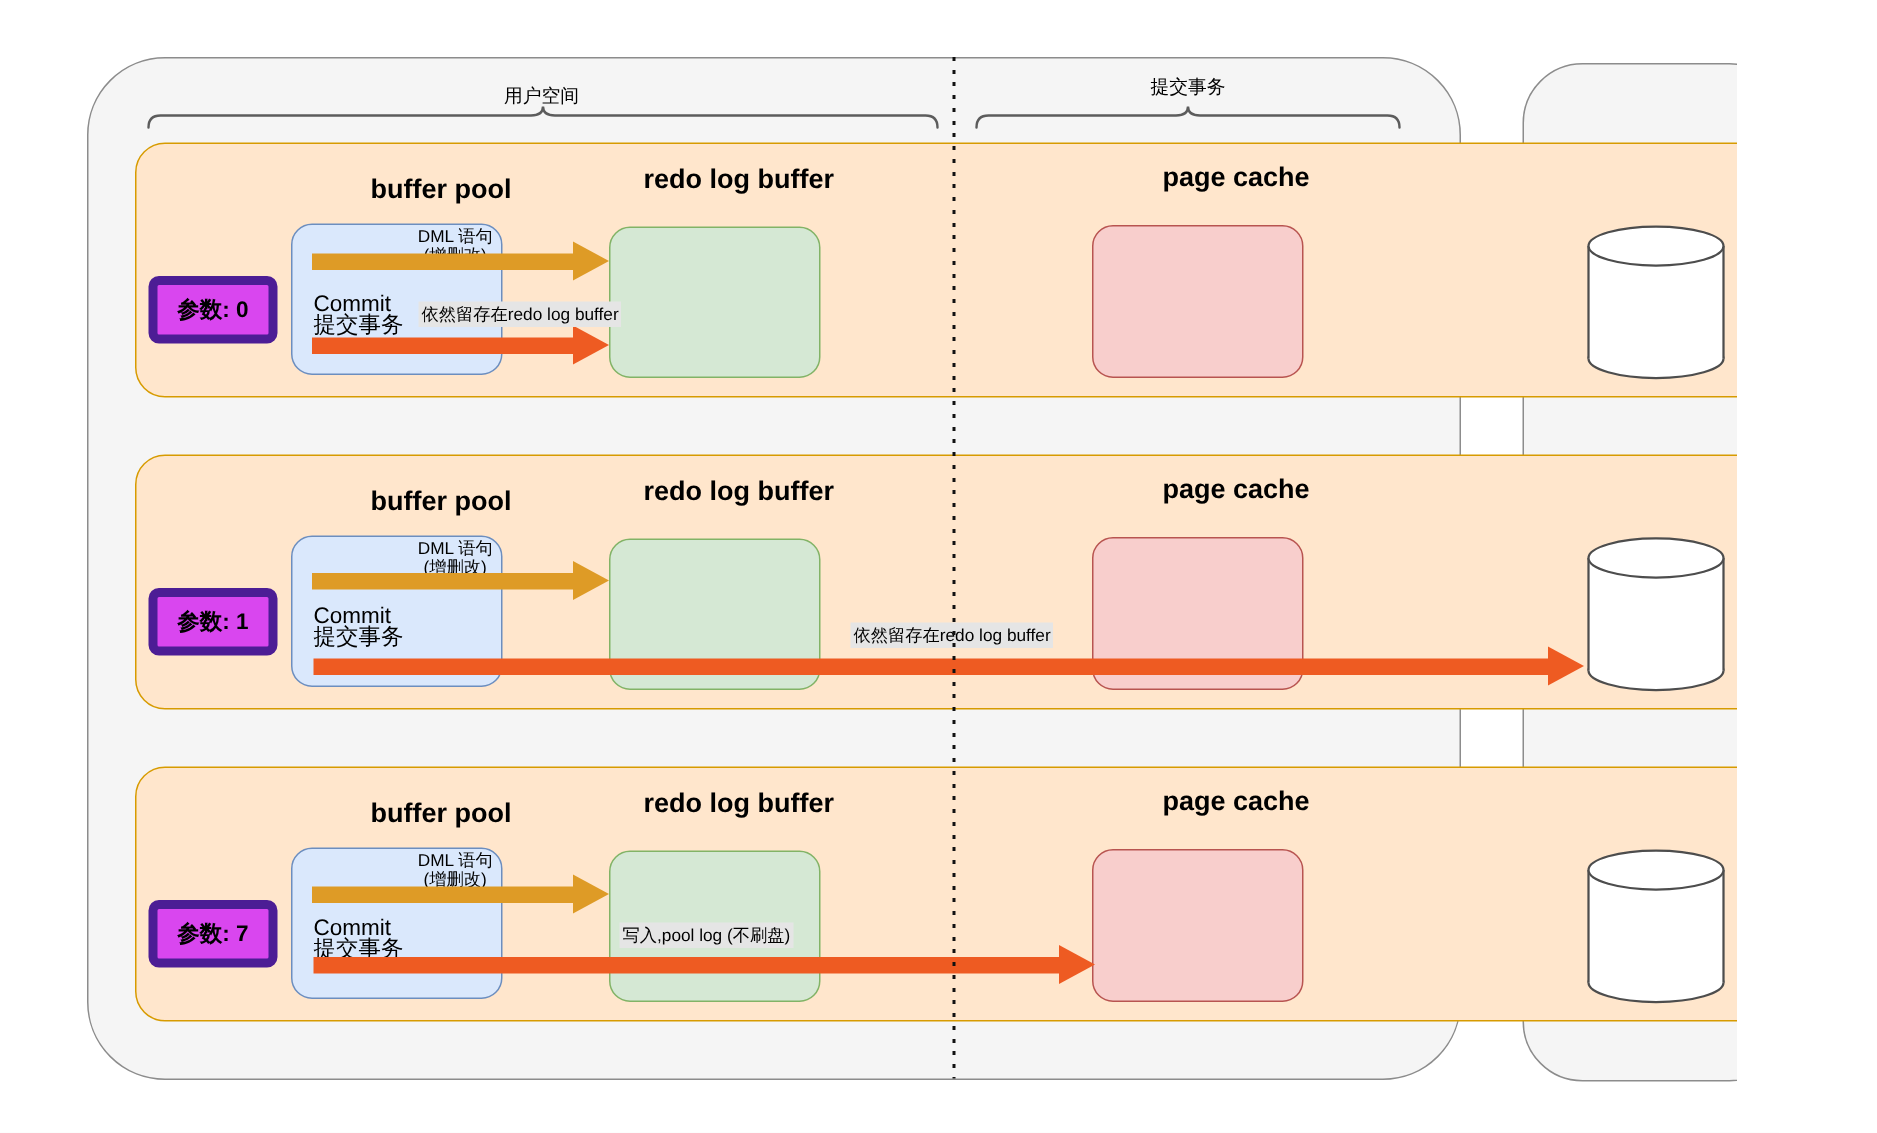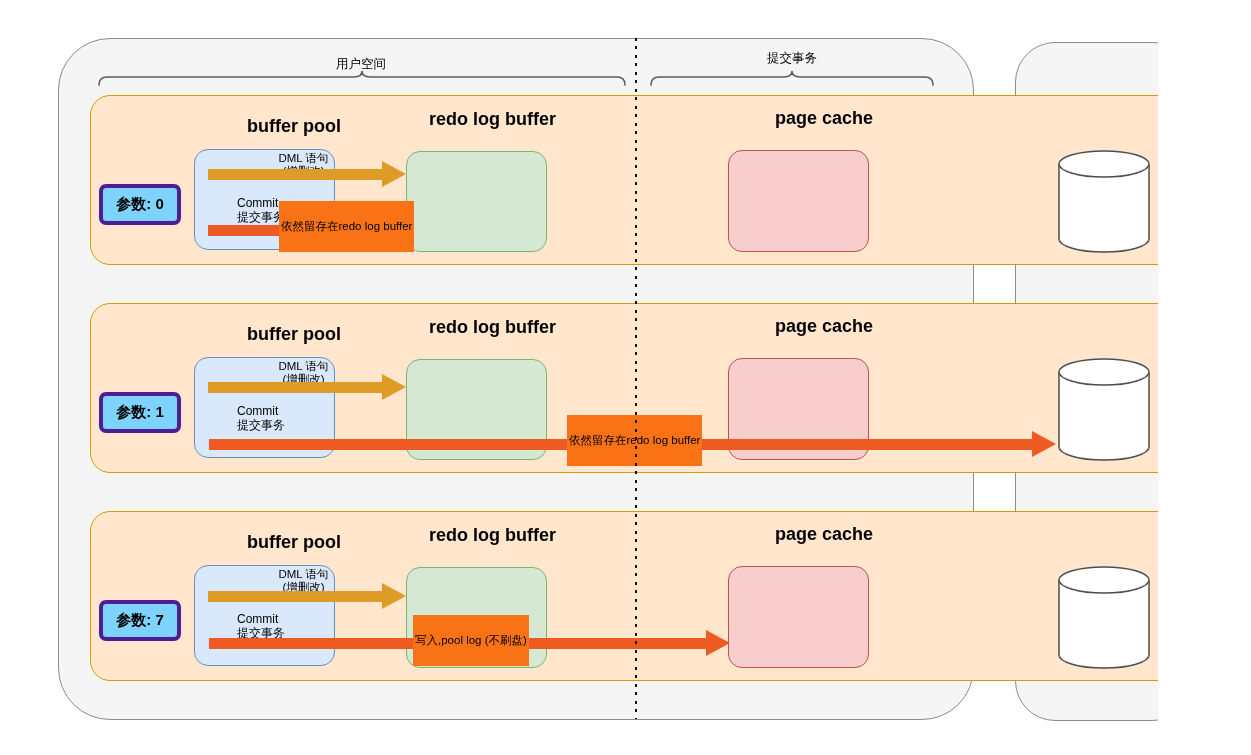--- a/index.html
+++ b/index.html
@@ -37,34 +37,34 @@
   .r2{top:303px;}
   .r3{top:511px;}
 
   .title{position:absolute;font-weight:bold;font-size:18px;text-align:right;}
   .title-bp{left:95px;top:20px;width:155px;}
   .title-rlb{left:305px;top:13px;width:160px;}
   .title-pc{left:622px;top:12px;width:160px;}
 
   .param-box{
     position:absolute;left:8px;top:88px;width:74px;height:33px;
-    background:#7dd3fc;border:4px solid #4c1d95;border-radius:7px;
+    background:#d946ef;border:6px solid #4c1d95;border-radius:7px;
     display:flex;align-items:center;justify-content:center;
     font-weight:bold;font-size:15px;
   }
   .inner-box{position:absolute;border-radius:14px;}
   .blue-box{left:103px;top:53px;width:139px;height:99px;background:#dae8fc;border:1px solid #6c8ebf;}
   .green-box{left:315px;top:55px;width:139px;height:99px;background:#d5e8d4;border:1px solid #82b366;}
   .pink-box{left:637px;top:54px;width:139px;height:100px;background:#f8cecc;border:1px solid #b85450;}
 
   .dml-text{position:absolute;left:103px;top:56px;width:139px;text-align:center;font-size:11.5px;line-height:13px;margin-left:40px;}
-  .commit-text{position:absolute;left:118px;top:100px;font-size:12px;line-height:14px;margin-left:28px;}
+  .commit-text{position:absolute;left:118px;top:100px;font-size:15px;line-height:14px;}
 
   .note{
-    position:absolute;font-size:11.5px;background:#f97316;padding:18px 2px;
+    position:absolute;font-size:11.5px;background:#e5e5e5;padding:1px 2px;
     white-space:nowrap;z-index:12;
   }
   .r1 .note{left:188px;top:105px;}
   .r2 .note{left:476px;top:111px;}
   .r3 .note{left:322px;top:103px;}
 
   
   .arrow{position:absolute;display:flex;align-items:center;height:26px;z-index:11;}
   .arrow .shaft{flex:1;height:11px;}
   .arrow .head{width:0;height:0;border-top:13px solid transparent;border-bottom:13px solid transparent;}

